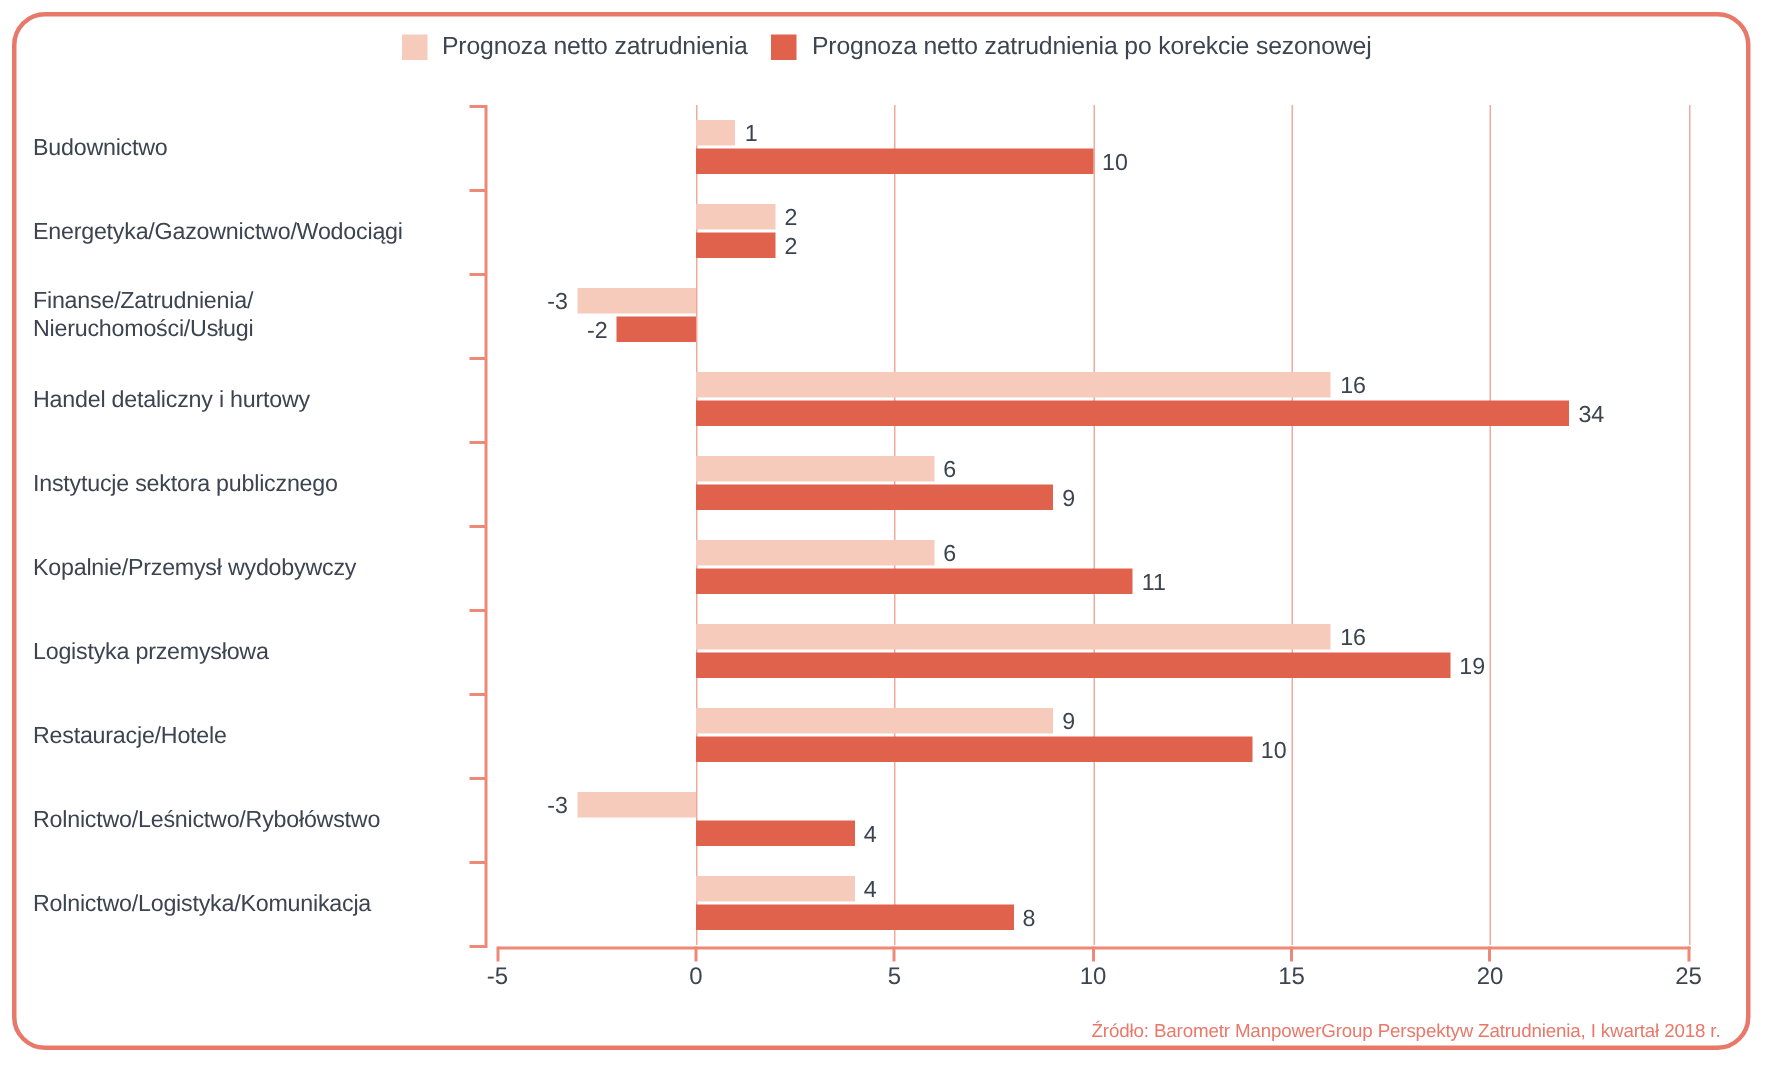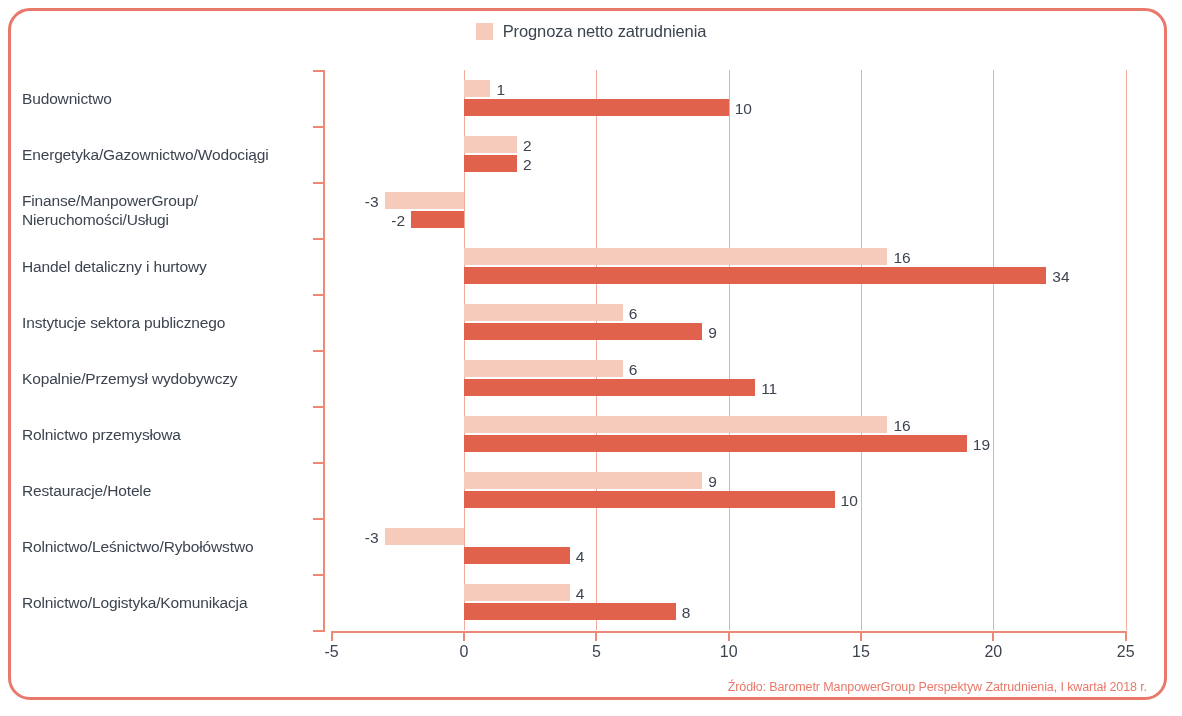--- a/index.html
+++ b/index.html
@@ -149,20 +149,24 @@
 </style>
 </head>
 <body>
 
 <div id="frame"></div>
 
 <div id="legend">
   <div class="legend-item">
     <span class="legend-swatch" style="background: rgb(246, 203, 187);"></span>
     <span class="legend-label">Prognoza netto zatrudnienia</span>
+  </div>
+  <div class="legend-item">
+    <span class="legend-swatch" style="background: rgb(224, 97, 76);"></span>
+    <span class="legend-label">Prognoza netto zatrudnienia po korekcie sezonowej</span>
   </div>
 </div>
 
 <div id="chart">
   <div id="yaxis-spine"></div>
   <div id="xaxis-spine"></div>
   <div id="grid-layer">
       <div class="gridline" style="left: 464px;"></div>
       <div class="gridline" style="left: 596.333px;"></div>
       <div class="gridline" style="left: 728.667px;"></div>
@@ -200,34 +204,34 @@
       <div class="xticklabel" style="left: 1125.67px;">25</div>
     </div>
   <div id="cat-layer">
       <div class="catlabel" style="left: 22px; right: auto; top: 88.5px;">
         <div>Budownictwo</div>
       </div>
       <div class="catlabel" style="left: 22px; right: auto; top: 144.5px;">
         <div>Energetyka/Gazownictwo/Wodociągi</div>
       </div>
       <div class="catlabel" style="left: 22px; right: auto; top: 191px;">
-        <div>Finanse/ManpowerGroup/</div>
+        <div>Finanse/Zatrudnienia/</div>
         <div>Nieruchomości/Usługi</div>
       </div>
       <div class="catlabel" style="left: 22px; right: auto; top: 256.5px;">
         <div>Handel detaliczny i hurtowy</div>
       </div>
       <div class="catlabel" style="left: 22px; right: auto; top: 312.5px;">
         <div>Instytucje sektora publicznego</div>
       </div>
       <div class="catlabel" style="left: 22px; right: auto; top: 368.5px;">
         <div>Kopalnie/Przemysł wydobywczy</div>
       </div>
       <div class="catlabel" style="left: 22px; right: auto; top: 424.5px;">
-        <div>Rolnictwo przemysłowa</div>
+        <div>Logistyka przemysłowa</div>
       </div>
       <div class="catlabel" style="left: 22px; right: auto; top: 480.5px; text-align: right;">
         <div>Restauracje/Hotele</div>
       </div>
       <div class="catlabel" style="left: 22px; right: auto; top: 536.5px;">
         <div>Rolnictwo/Leśnictwo/Rybołówstwo</div>
       </div>
       <div class="catlabel" style="left: 22px; right: auto; top: 592.5px;">
         <div>Rolnictwo/Logistyka/Komunikacja</div>
       </div>

